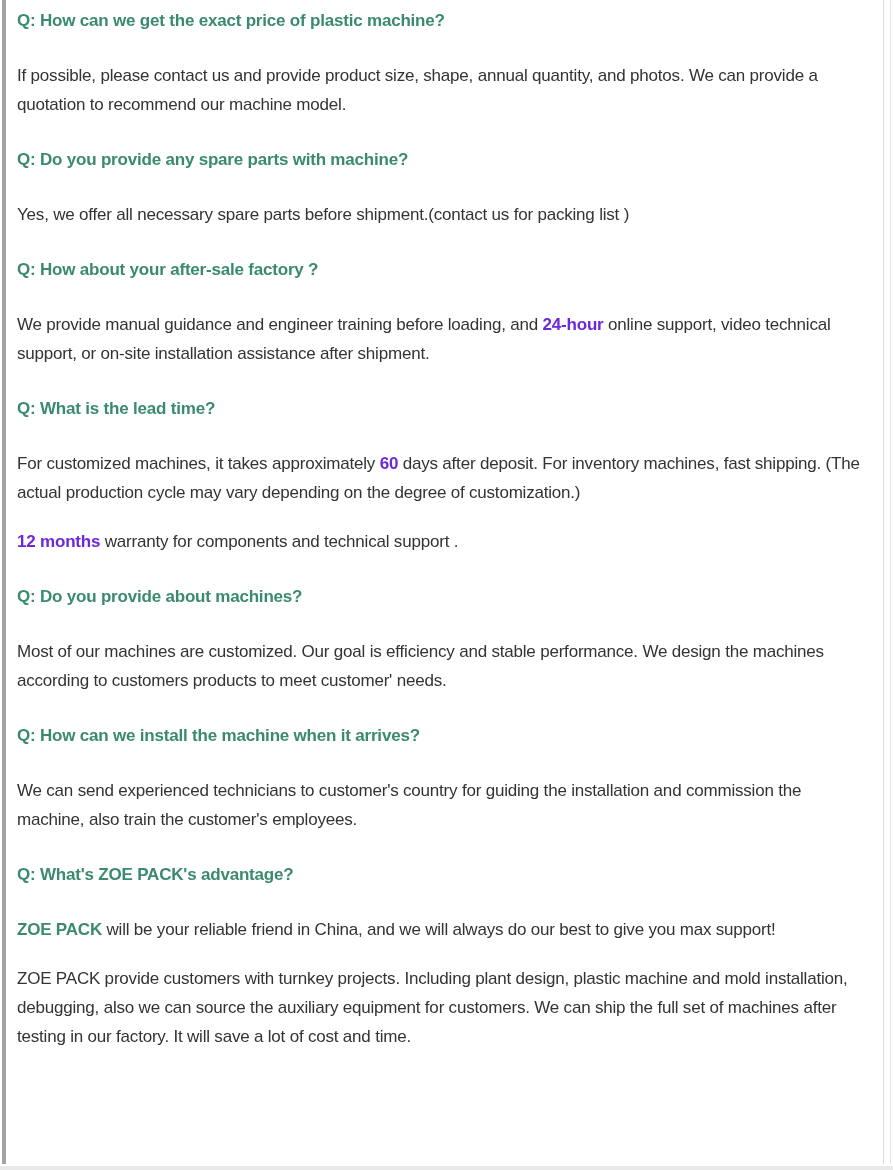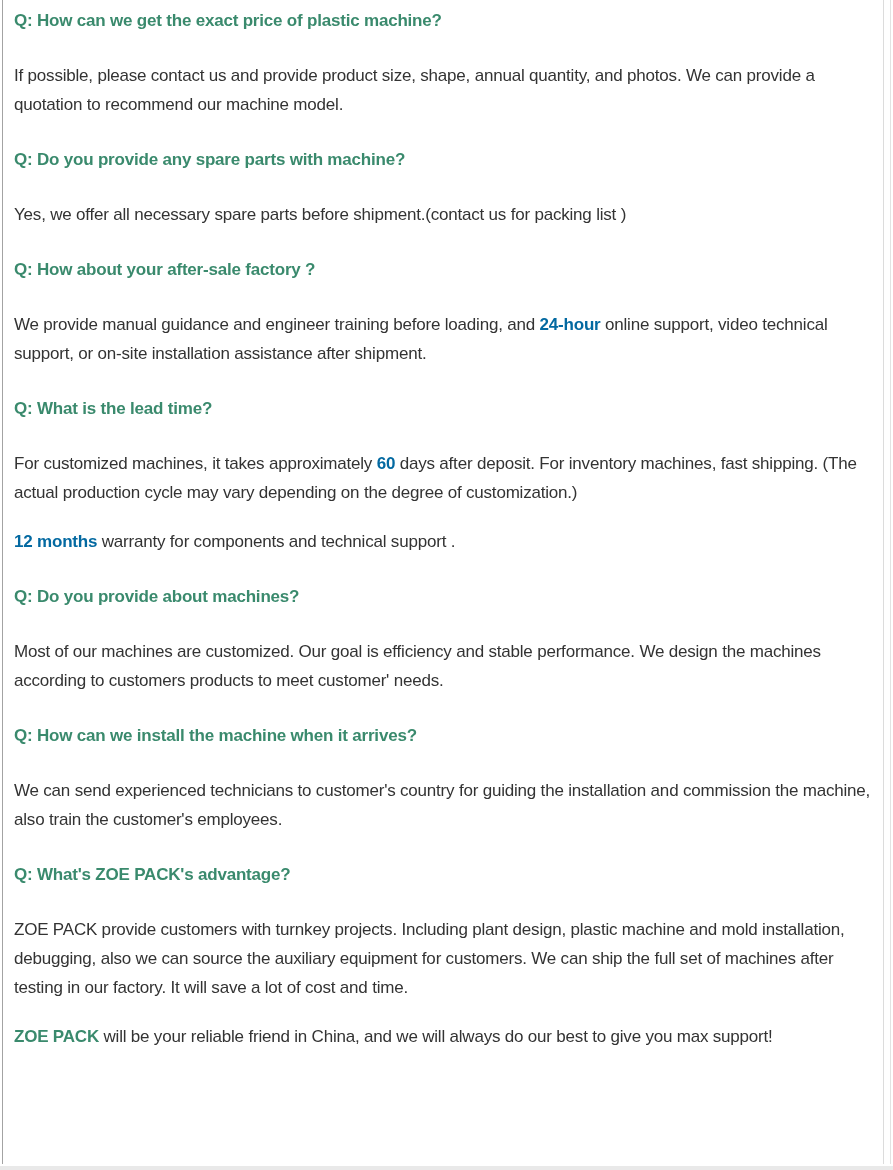--- a/index.html
+++ b/index.html
@@ -16,21 +16,21 @@
     box-sizing: border-box;
     overflow: hidden;
   }
   .content {
     position: absolute;
     left: 2px;
     top: 0;
     width: 882px;
     min-height: 1164px;
     box-sizing: border-box;
-    border-left: 1px solid #a3a3a3;
+    border-left: 4px solid #a3a3a3;
     border-right: 1px solid #dcdcdc;
     padding: 2px 10px 0 11px;
   }
   .edge-right {
     position: absolute;
     right: 2px;
     top: 0;
     height: 1164px;
     width: 0;
     border-right: 1px solid #e2e2e2;
@@ -55,21 +55,21 @@
     margin-top: 4px;
   }
   .fq-answer {
     margin: 20px 0;
     font-size: 17px;
     line-height: 29px;
     letter-spacing: -0.2px;
     color: #333333;
   }
   .hl {
-    color: #0369a1;
+    color: #6d28d9;
     font-weight: 700;
   }
   .brand {
     color: #3a8a6d;
     font-weight: 700;
   }
 </style>
 </head>
 <body>
 
@@ -105,23 +105,23 @@
       <span>Most of our machines are customized. Our goal is efficiency and stable performance. We design the machines according to customers products to meet customer' needs.</span>
     </p>
 
     <p class="fq-question">Q: How can we install the machine when it arrives?</p>
     <p class="fq-answer">
       <span>We can send experienced technicians to customer's country for guiding the installation and commission the machine, also train the customer's employees.</span>
     </p>
 
     <p class="fq-question">Q: What's ZOE PACK's advantage?</p>
     <p class="fq-answer">
-      <span>ZOE PACK provide customers with turnkey projects. Including plant design, plastic machine and mold installation, debugging, also we can source the auxiliary equipment for customers. We can ship the full set of machines after testing in our factory. It will save a lot of cost and time.</span>
+      <span class="brand">ZOE PACK</span><span> will be your reliable friend in China, and we will always do our best to give you max support!</span>
     </p>
 
     <p class="fq-answer">
-      <span class="brand">ZOE PACK</span><span> will be your reliable friend in China, and we will always do our best to give you max support!</span>
+      <span>ZOE PACK provide customers with turnkey projects. Including plant design, plastic machine and mold installation, debugging, also we can source the auxiliary equipment for customers. We can ship the full set of machines after testing in our factory. It will save a lot of cost and time.</span>
     </p>
 
   </div>
   <div class="edge-right"></div>
   <div class="bottom-strip"></div>
 </div>
 
 </body></html>

